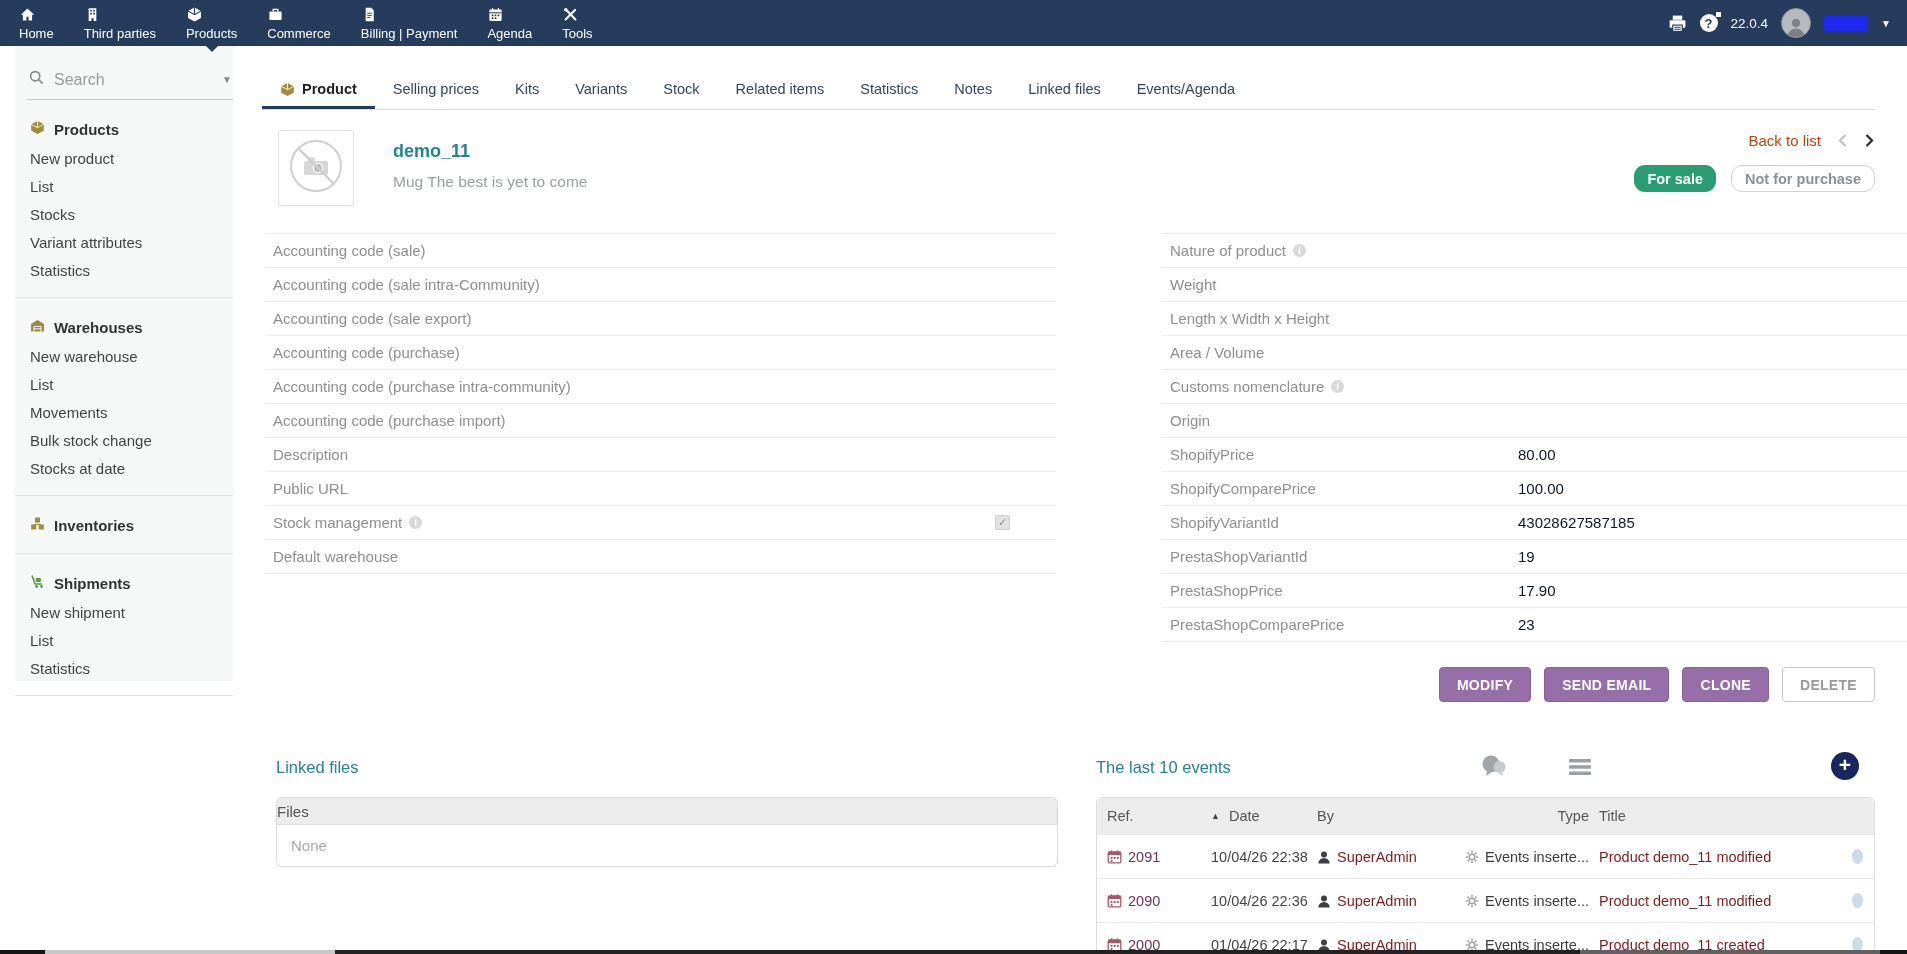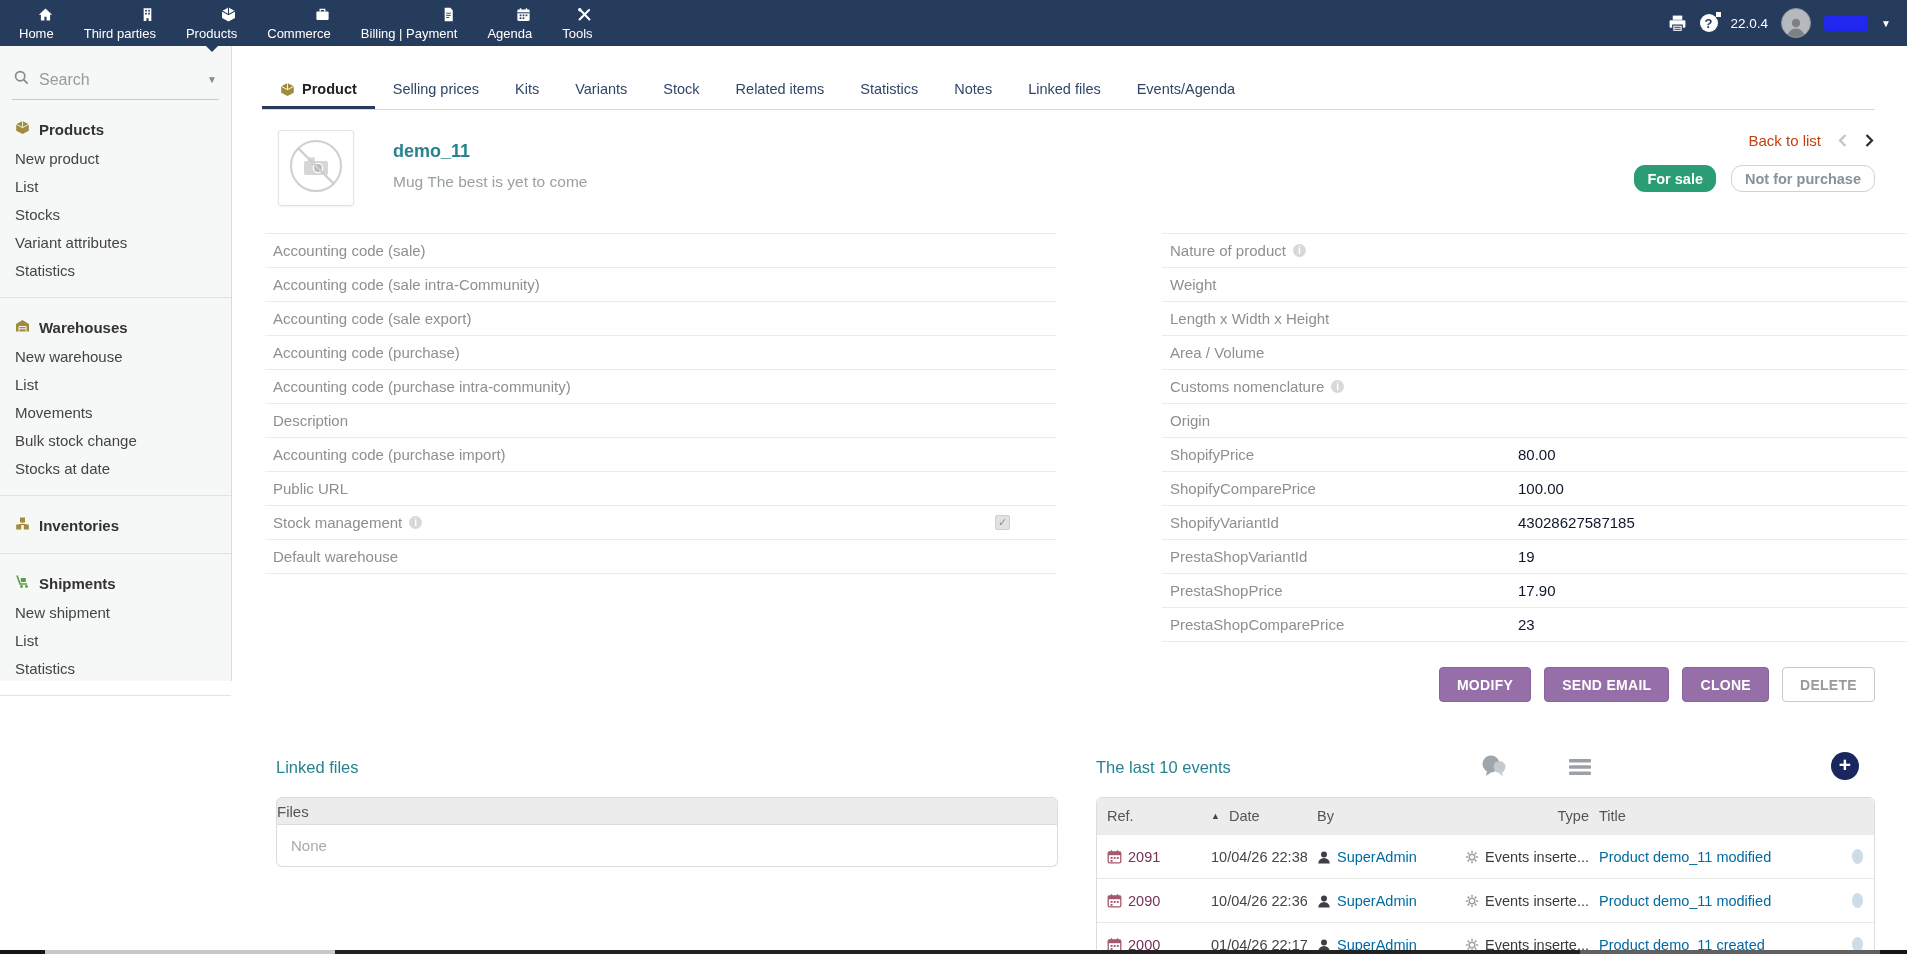--- a/index.html
+++ b/index.html
@@ -3,39 +3,39 @@
 <meta charset="utf-8">
 <style>
   * { box-sizing: border-box; margin: 0; padding: 0; }
   html,body { width:1907px; height:954px; overflow:hidden;
     font-family:"Liberation Sans","DejaVu Sans",sans-serif; background:#fff; }
 
   
   .topnav { position:absolute; top:0; left:0; width:1907px; height:46px;
     background:#263c5c; display:flex; align-items:stretch; z-index:5; }
   .nav-items { display:flex; align-items:stretch; padding-left:4px; }
-  .nav-item { position:relative; display:flex; flex-direction:column; align-items:flex-end;
+  .nav-item { position:relative; display:flex; flex-direction:column; align-items:flex-start;
     justify-content:center; gap:3px; padding:0 15px; color:#fff; font-size:13px; cursor:pointer; }
   .nav-item svg { width:17px; height:17px; display:block; }
   .nav-item.active::after { content:""; position:absolute; bottom:-6px; left:50%; margin-left:-6px;
     border-left:6px solid transparent; border-right:6px solid transparent; border-top:6px solid #263c5c; }
   .nav-right { margin-left:auto; display:flex; align-items:center; gap:13px; padding-right:16px; color:#fff; }
   .print-ico svg { width:19px; height:19px; display:block; }
   .help-badge { position:relative; width:18px; height:18px; border-radius:50%; background:#fff;
     color:#263c5c; font-weight:bold; font-size:13px; display:flex; align-items:center; justify-content:center; }
   .help-badge::after { content:""; position:absolute; top:-2px; right:-3px; width:5px; height:5px; background:#fff; }
   .version { font-size:13.5px; }
   .avatar { width:30px; height:30px; border-radius:50%; background:#b6b9bd; border:1px solid #8d9298;
     overflow:hidden; display:flex; align-items:flex-end; justify-content:center; }
   .avatar svg { width:22px; height:22px; }
   .redact { width:44px; height:15px; background:#2028f0; border-radius:2px; }
   .nav-caret { font-size:10px; color:#fff; }
 
   
-  .sidebar { position:absolute; top:46px; left:0; width:232px; height:635px;
+  .sidebar { position:absolute; top:46px; left:15px; width:232px; height:635px;
     background:#f6f7f7; border-right:1px solid #dcdcdc; }
   .search-row { margin:20px 12px 0 12px; padding:4px 2px 10px 2px; border-bottom:1px solid #c9c9c9;
     display:flex; align-items:center; gap:10px; }
   .search-row svg { width:15px; height:15px; flex:none; }
   .search-input { flex:1; border:none; background:transparent; outline:none; font-size:16px;
     color:#555; font-family:inherit; min-width:0; }
   .search-input::placeholder { color:#9a9a9a; }
   .search-caret { color:#8a8a8a; font-size:10px; }
   .side-section { padding-top:14px; }
   .section-head { display:flex; align-items:center; gap:9px; padding:6px 0 7px 15px;
@@ -114,21 +114,21 @@
   .ev-head { height:36px; background:#ececec; display:flex; align-items:center;
     border-radius:6px 6px 0 0; font-size:14.5px; color:#555; }
   .ev-row { height:44px; display:flex; align-items:center; border-top:1px solid #e8e8e8;
     background:#fff; font-size:14.5px; }
   .ev-cell { padding-left:10px; display:flex; align-items:center; gap:6px; overflow:hidden; }
   .c-ref { width:104px; flex:none; } .c-date { width:106px; flex:none; }
   .c-by { width:136px; flex:none; } .c-type { width:146px; flex:none;justify-content:flex-end; }
   .c-title { flex:1; } .c-dot { width:44px; flex:none; justify-content:center; }
   .sort-asc { font-size:9px; color:#444; margin-right:3px; }
   .ref-link { color:#75305a; text-decoration:none; cursor:pointer; }
-  .tbl-link { color:#0369a1; text-decoration:none; cursor:pointer; white-space:nowrap; }
+  .tbl-link { color:#7f1d1d; text-decoration:none; cursor:pointer; white-space:nowrap; }
   .ev-date { color:#444; white-space:nowrap; }
   .type-text { color:#3c3c3c; white-space:nowrap; overflow:hidden; text-overflow:ellipsis; }
   .cal-icon svg, .person-icon svg, .gear-icon svg { display:block; }
   .status-pill { width:11px; height:15px; border-radius:50%; background:#ccdde8; }
 
   .bottombar { position:absolute; left:0; bottom:0; width:1907px; height:4px; background:#c8c8c8; }
   .bottombar div { position:absolute; top:0; height:4px; }
 </style>
 </head>
 <body>
@@ -432,26 +432,26 @@
         <span class="flabel">Accounting code (purchase)</span>
 
       </div>
 
       <div class="frow">
         <span class="flabel">Accounting code (purchase intra-community)</span>
 
       </div>
 
       <div class="frow">
+        <span class="flabel">Accounting code (purchase import)</span>
+
+      </div>
+
+      <div class="frow">
         <span class="flabel">Description</span>
-
-      </div>
-
-      <div class="frow">
-        <span class="flabel">Accounting code (purchase import)</span>
 
       </div>
 
       <div class="frow">
         <span class="flabel">Public URL</span>
 
       </div>
 
       <div class="frow">
         <span class="flabel">Stock management</span>

